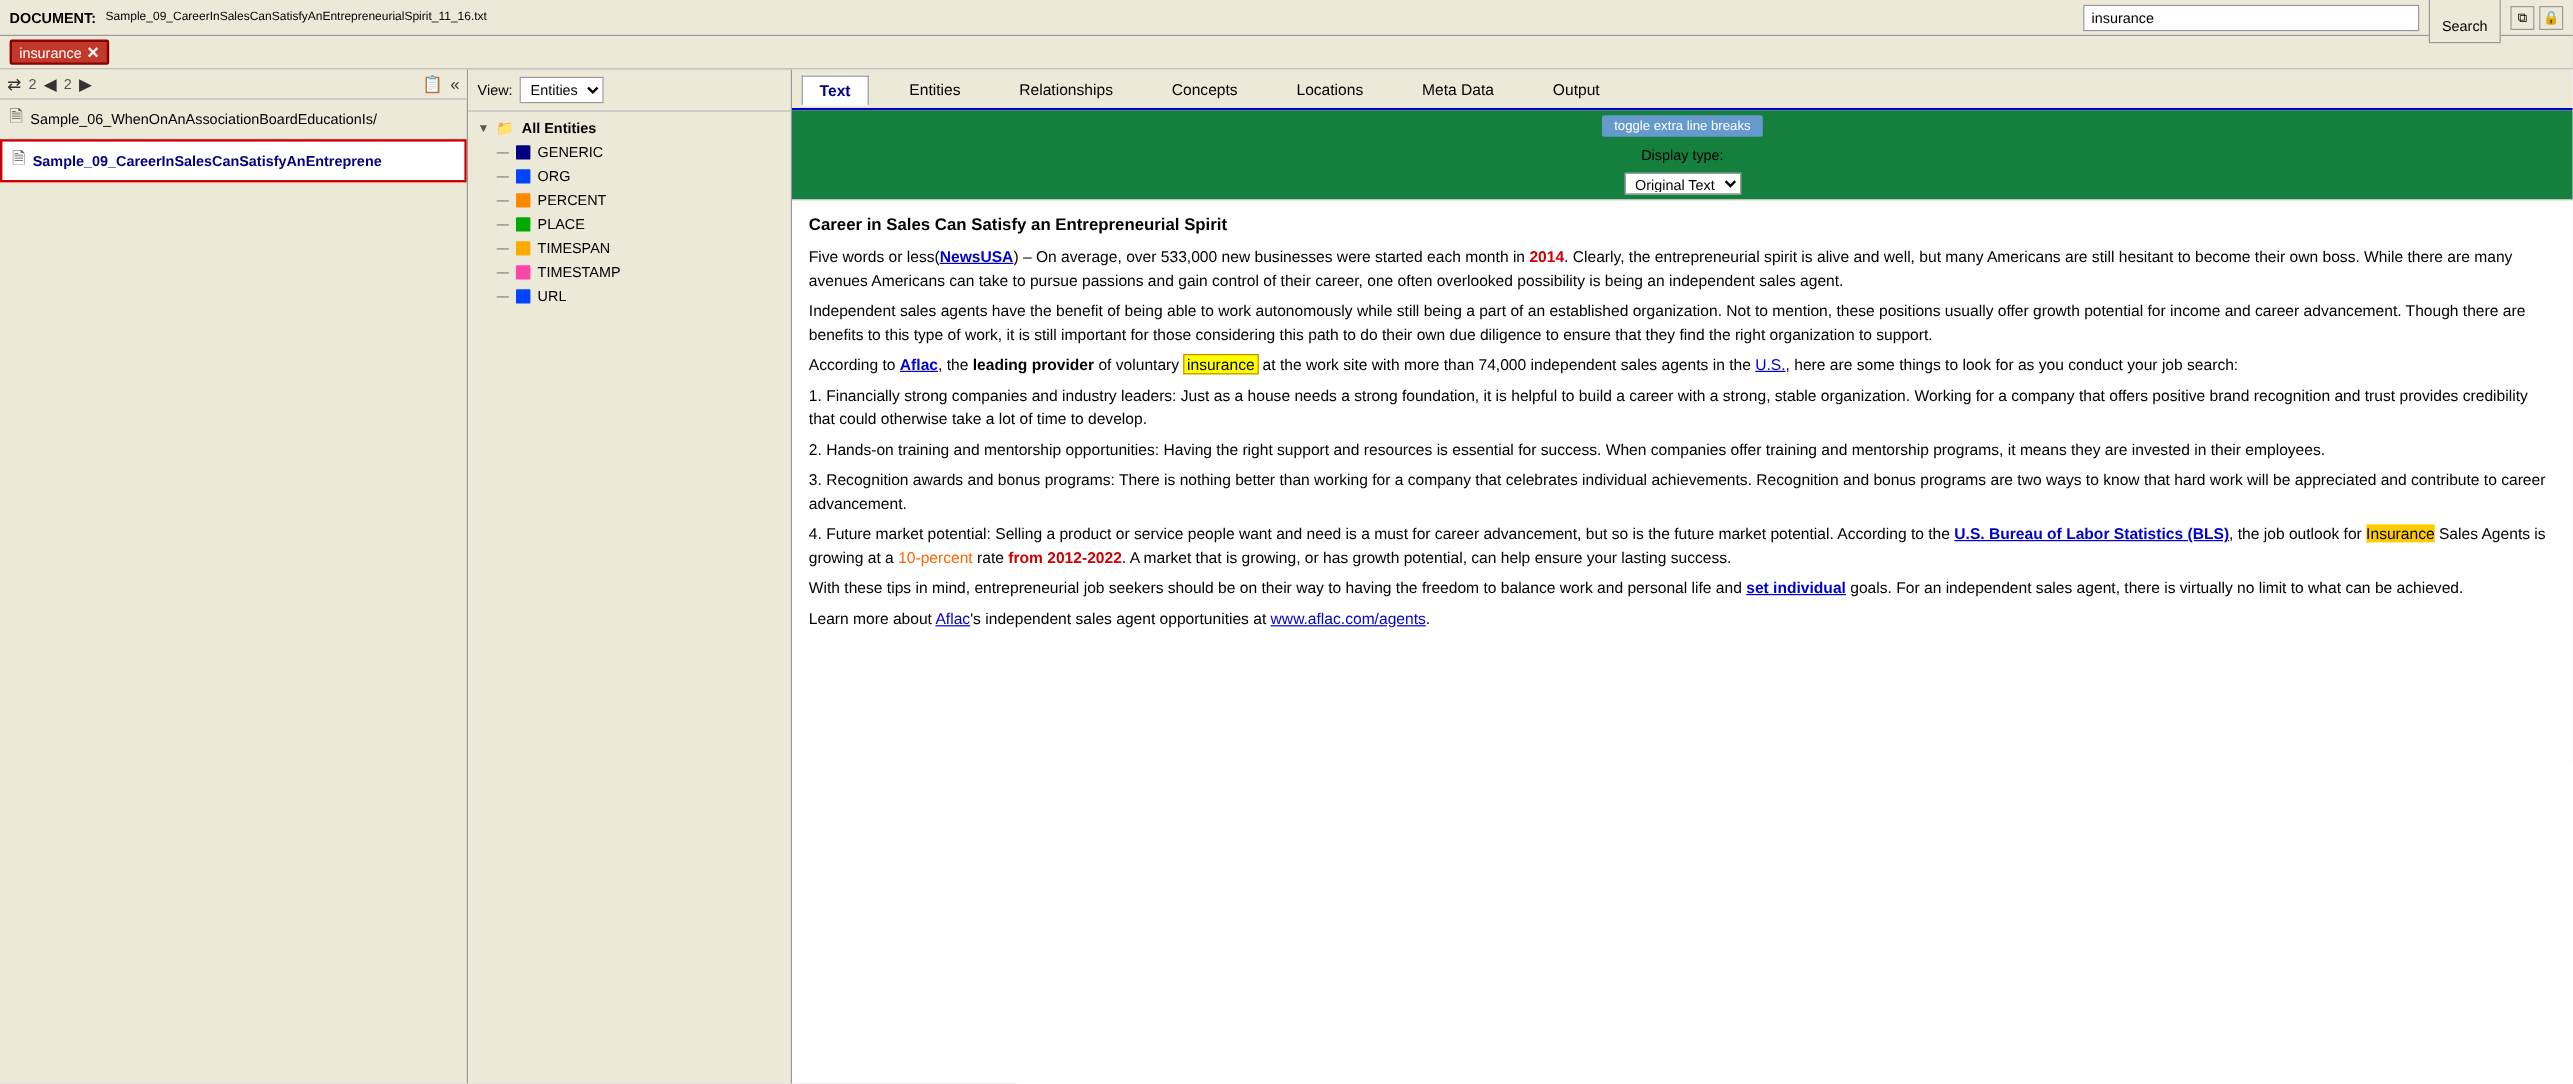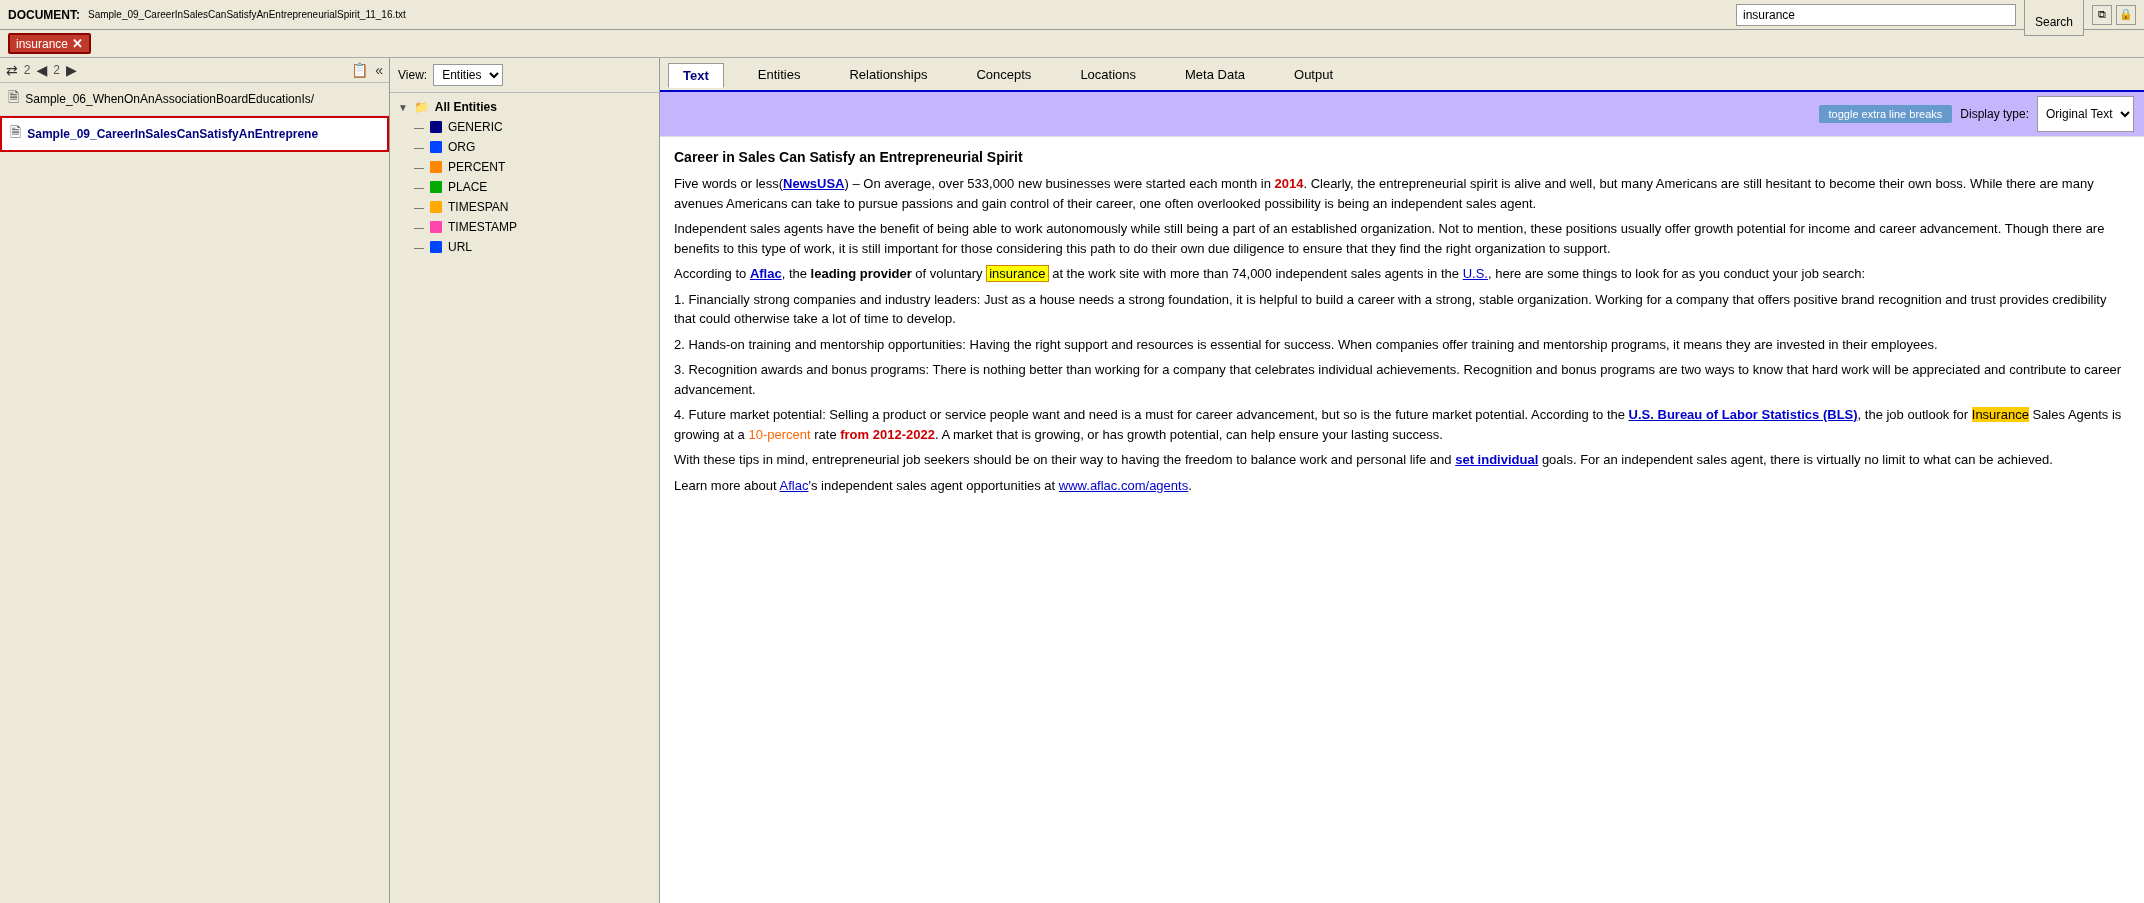--- a/index.html
+++ b/index.html
@@ -199,39 +199,40 @@
       margin-bottom: -2px;
     }
 
     
     .doc-content-header {
       display: flex;
       align-items: center;
       justify-content: flex-end;
       padding: 4px 10px;
       border-bottom: 1px solid #ddd;
-      background: #c4b5fd;
+      background: #15803d;
       gap: 8px;
+      flex-direction: column;
     }
     .toggle-btn {
       background: #6699cc;
       color: white;
       border: none;
       padding: 3px 10px;
       font-size: 11px;
       cursor: pointer;
       border-radius: 2px;
     }
     .display-type-label { font-size: 12px; }
     .display-type-select {
       border: 1px solid #999;
       background: white;
       font-size: 12px;
       padding: 1px 4px;
-      height: 36px;
+      height: 18px;
     }
 
     
     .doc-text {
       flex: 1;
       overflow-y: auto;
       padding: 10px 14px;
       font-size: 13px;
       line-height: 1.5;
       background: white;

